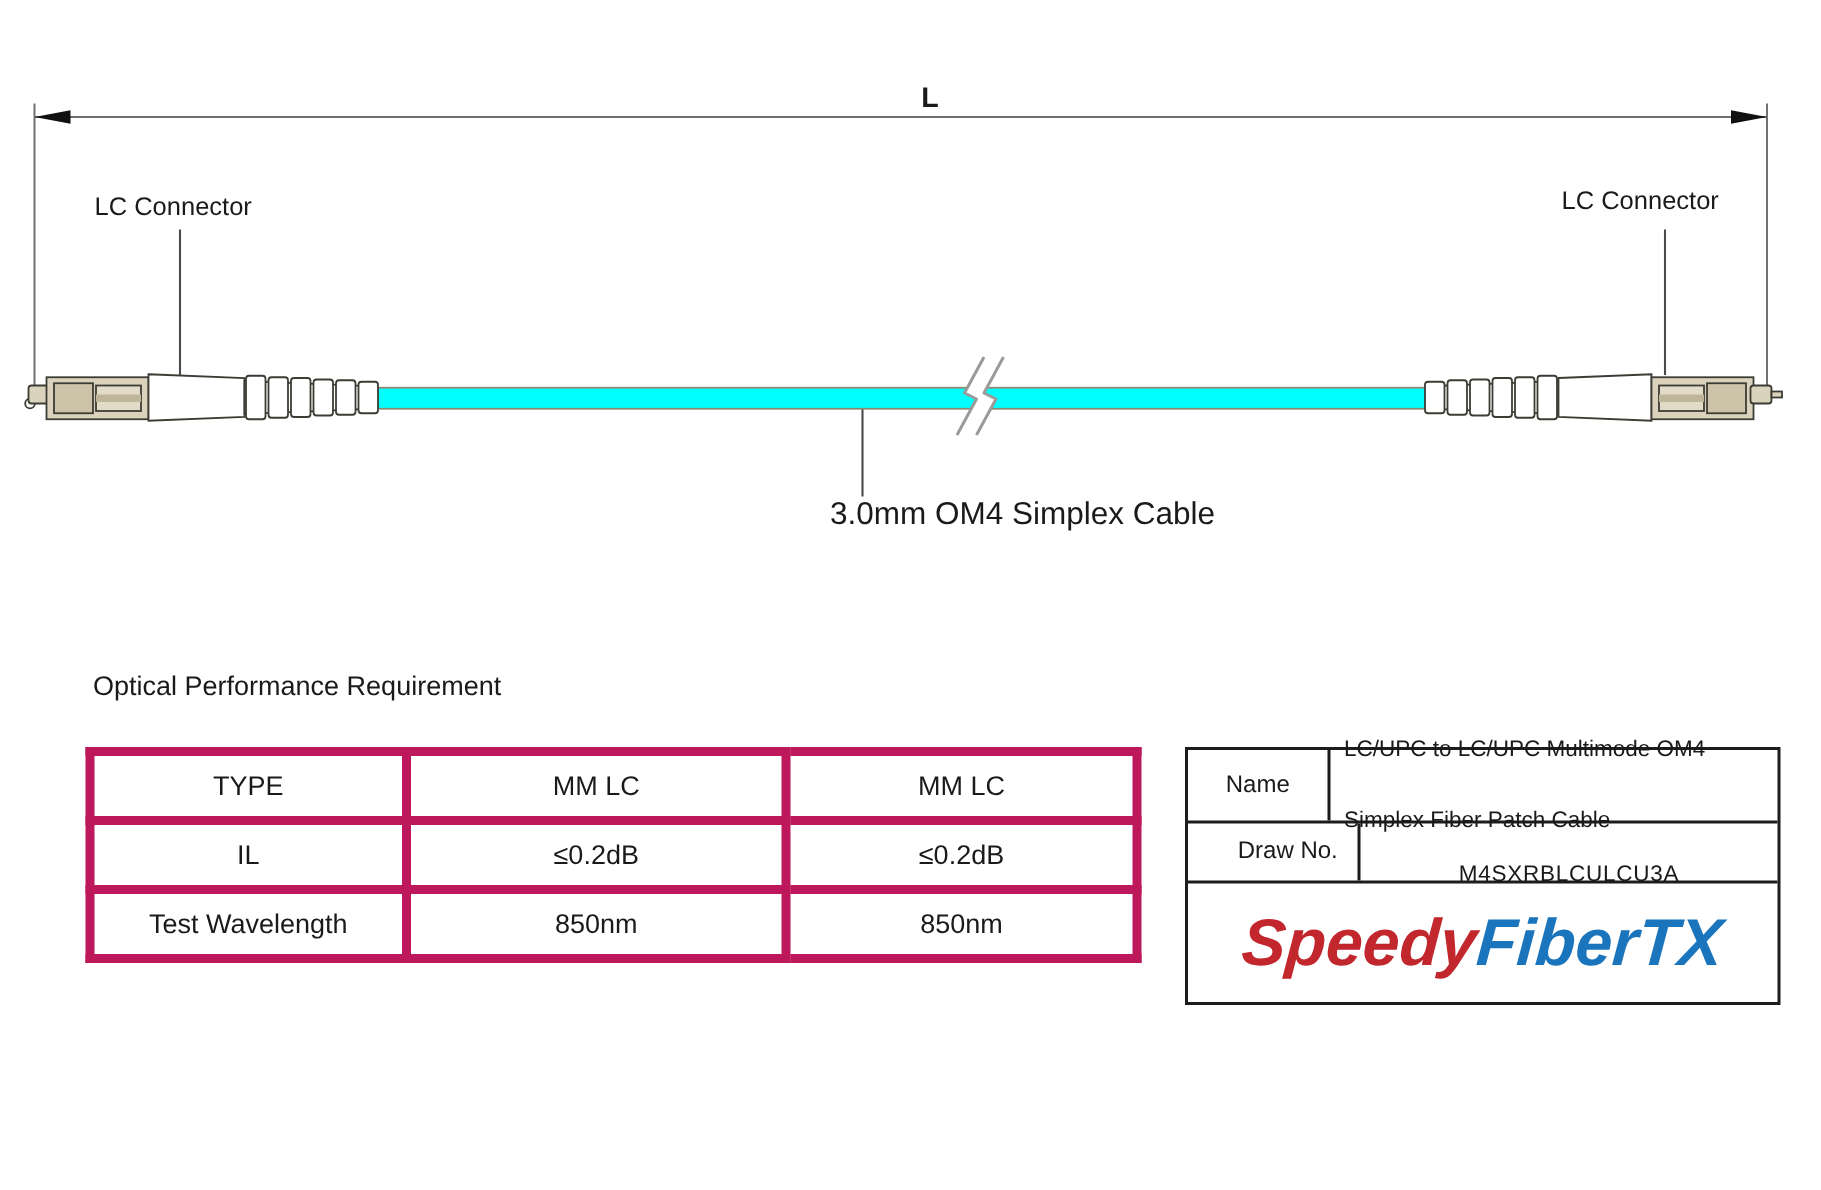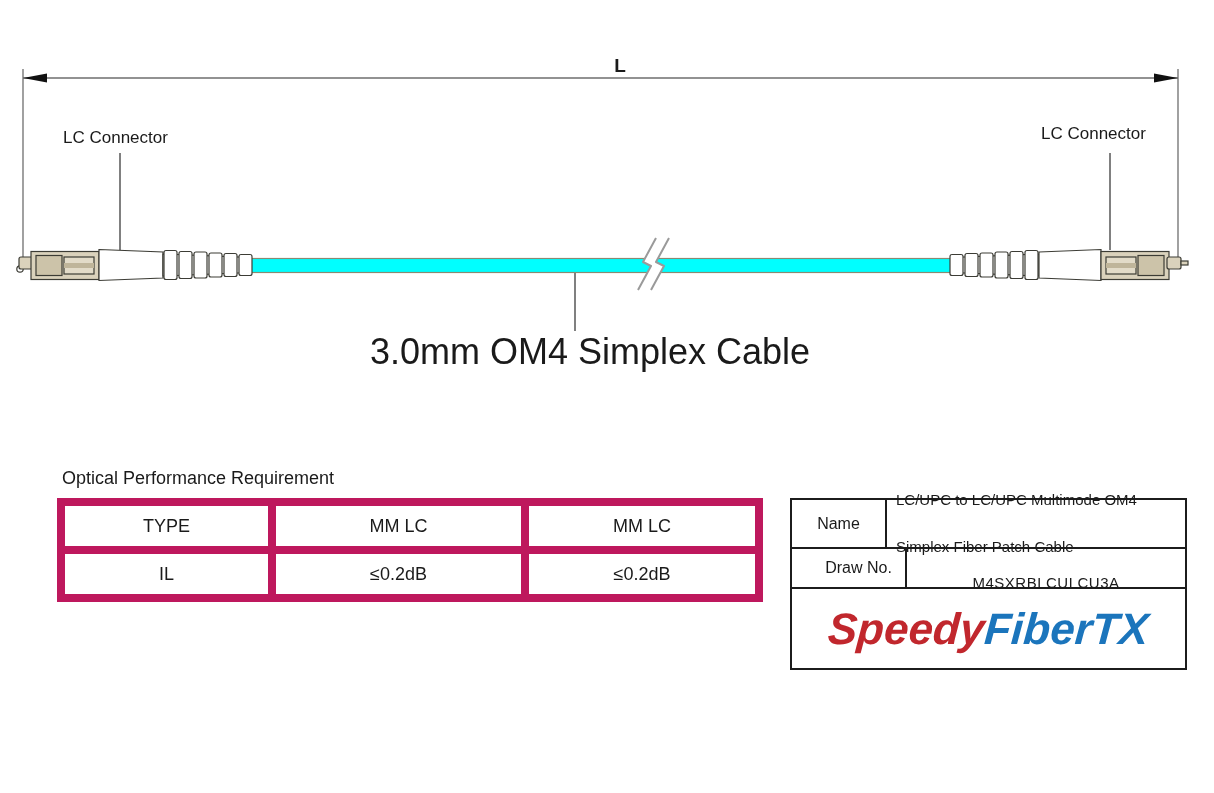--- a/index.html
+++ b/index.html
@@ -5,27 +5,27 @@
   html,body{margin:0;padding:0;}
   body{
     width:1214px;height:793px;position:relative;background:#ffffff;
     font-family:"Liberation Sans", sans-serif;color:#1a1a1a;overflow:hidden;
   }
   .abs{position:absolute;}
   .label{position:absolute;color:#1a1a1a;white-space:nowrap;}
   .dim-label{left:560px;top:55px;width:120px;text-align:center;font-size:19px;font-weight:bold;}
   .lc-left{left:63px;top:128px;font-size:17px;}
   .lc-right{left:1041px;top:124px;font-size:17px;}
-  .cable-label{left:370px;top:331px;width:440px;text-align:left;font-size:36px;white-space:nowrap;}
-  .perf-title{left:62px;top:468px;font-size:18px;text-align:center;}
+  .cable-label{left:370px;top:331px;width:440px;text-align:right;font-size:21px;white-space:nowrap;}
+  .perf-title{left:62px;top:447px;font-size:18px;text-align:center;}
 
   
   .perf-table-wrap{left:57px;top:498px;}
   table.perf{border-collapse:collapse;table-layout:fixed;width:698px;}
-  table.perf td{border:8px solid #be185d;text-align:center;vertical-align:middle;
+  table.perf td{border:6px solid #be185d;text-align:center;vertical-align:middle;
     font-size:18px;height:40px;padding:0;}
 
   
   .title-block{left:790px;top:498px;width:397px;height:172px;border:2px solid #1c1c1c;
     box-sizing:border-box;display:flex;flex-direction:column;background:#fff;}
   .tb-row{display:flex;border-bottom:2px solid #1c1c1c;box-sizing:border-box;}
   .tb-row-name{height:49px;}
   .tb-row-draw{height:40px;padding-left:20px;}
   .tb-row-logo{flex:1;border-bottom:none;align-items:center;justify-content:center;}
   .tb-label{width:95px;border-right:2px solid #1c1c1c;box-sizing:border-box;
@@ -124,20 +124,25 @@
       <tr>
         <td>TYPE</td>
         <td>MM LC</td>
         <td>MM LC</td>
       </tr>
       <tr>
         <td>IL</td>
         <td>≤0.2dB</td>
         <td>≤0.2dB</td>
       </tr>
+      <tr>
+        <td>Test Wavelength</td>
+        <td>850nm</td>
+        <td>850nm</td>
+      </tr>
     </tbody>
   </table>
 </div>
 
 <div class="abs title-block">
   <div class="tb-row tb-row-name">
     <div class="tb-label">Name</div>
     <div class="tb-value tb-value-name">
       <span>LC/UPC to LC/UPC Multimode OM4</span>
       <span>Simplex Fiber Patch Cable</span>

